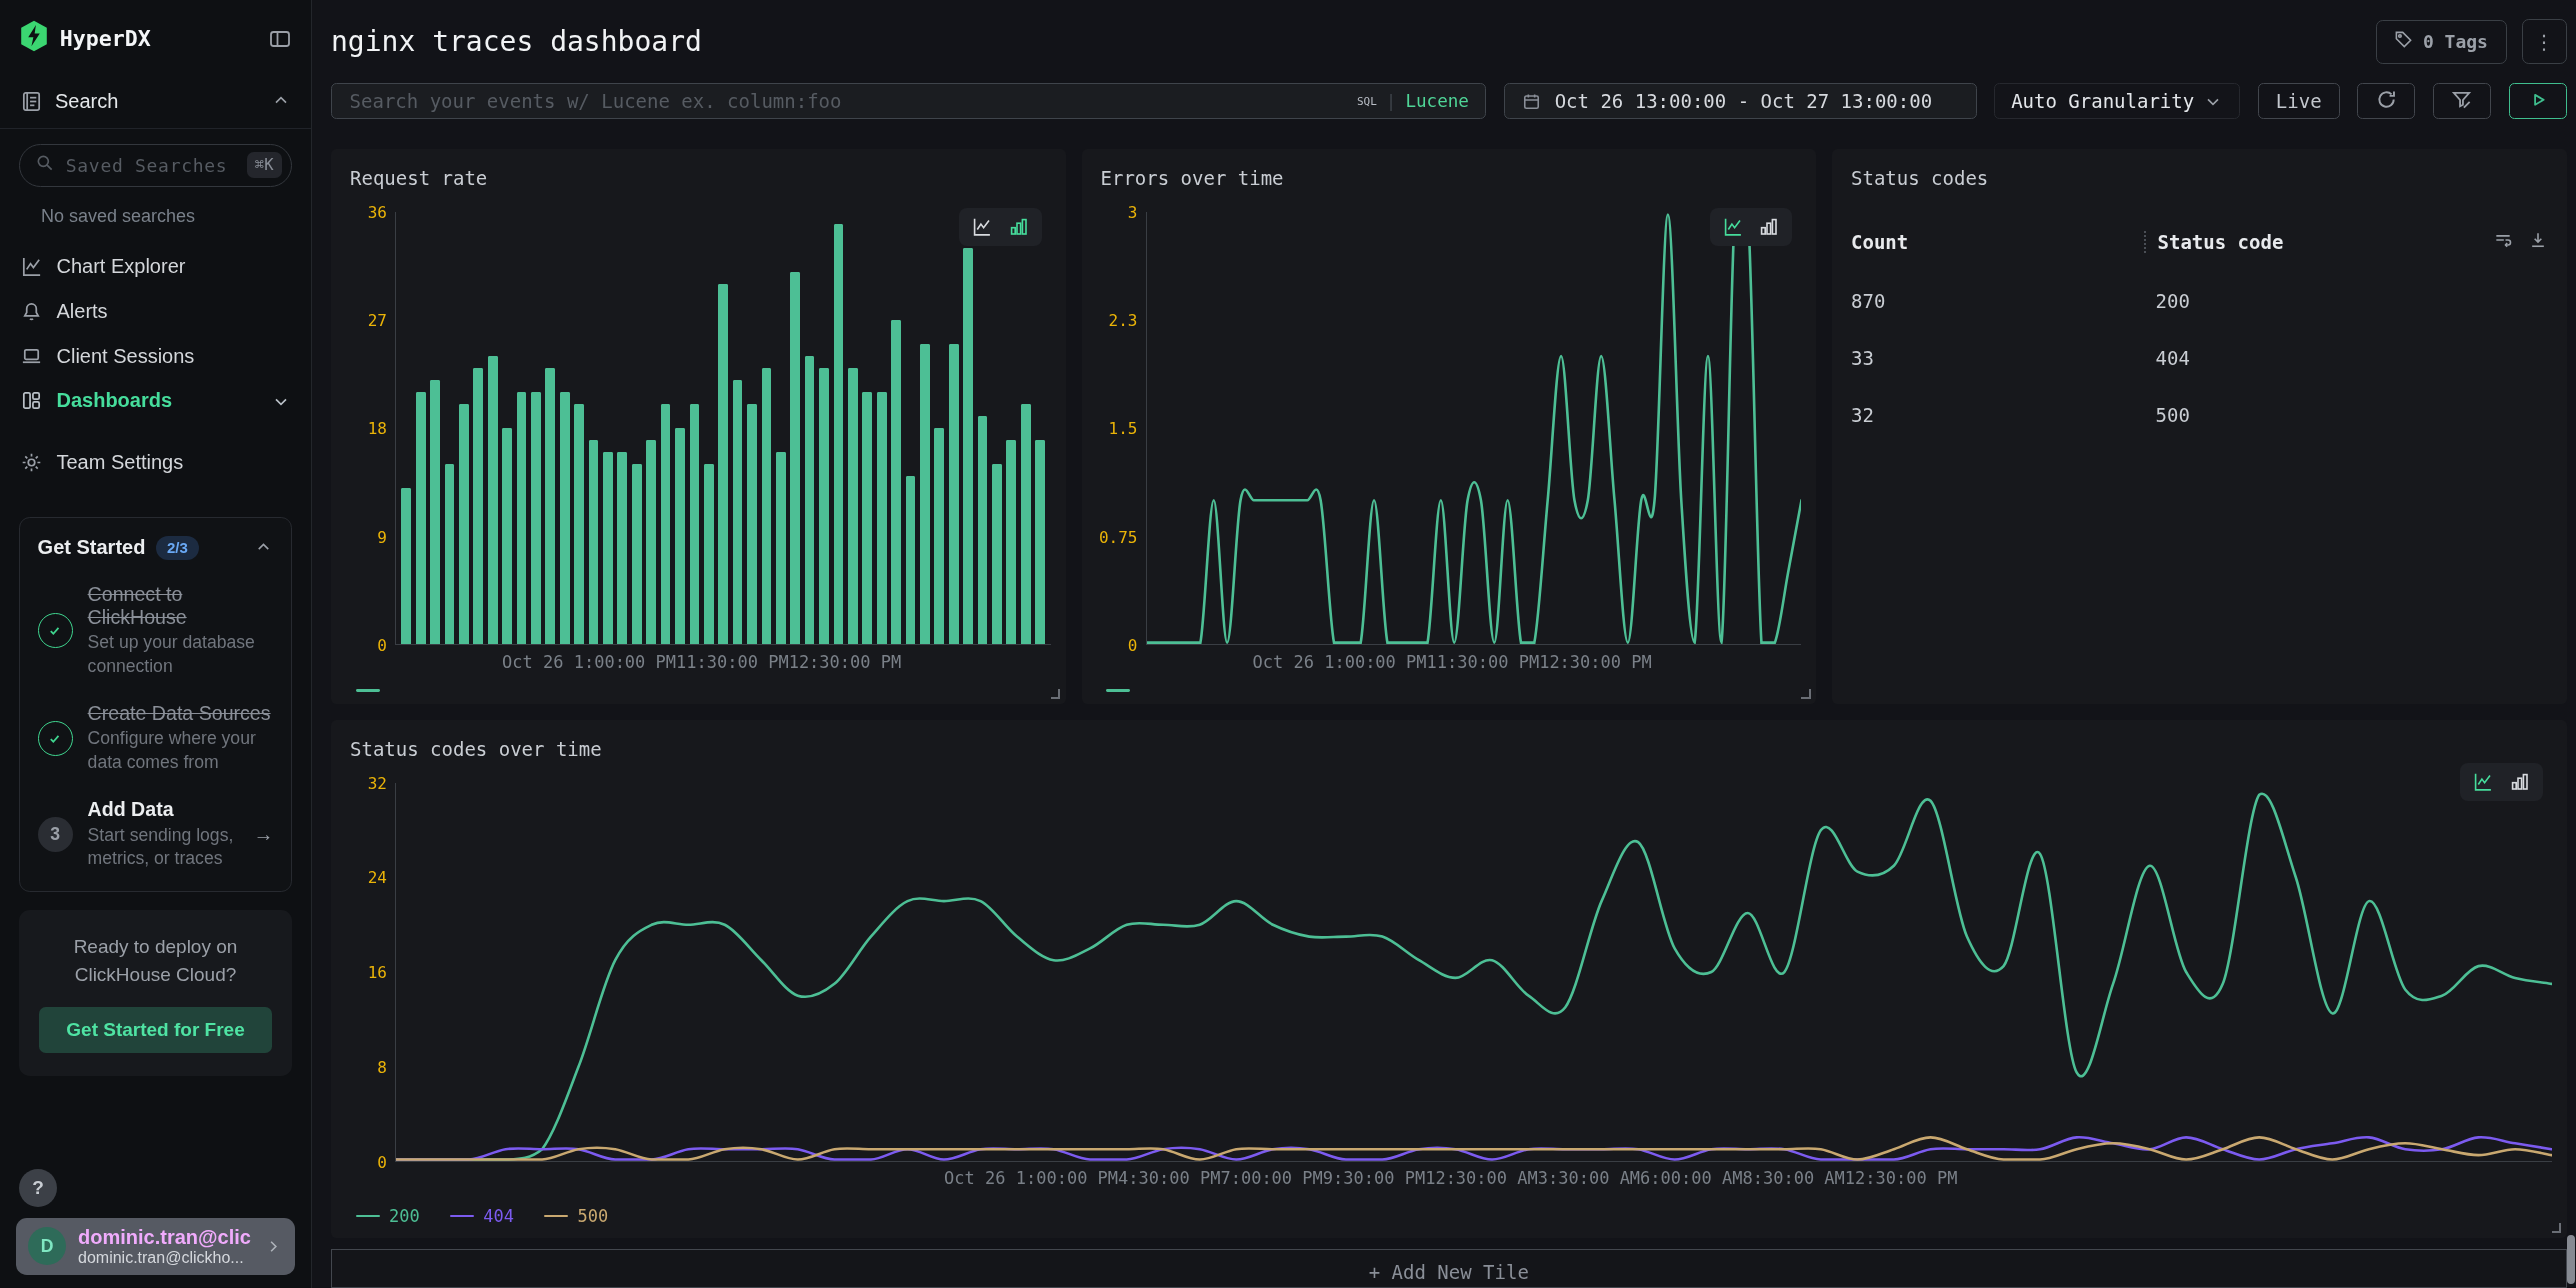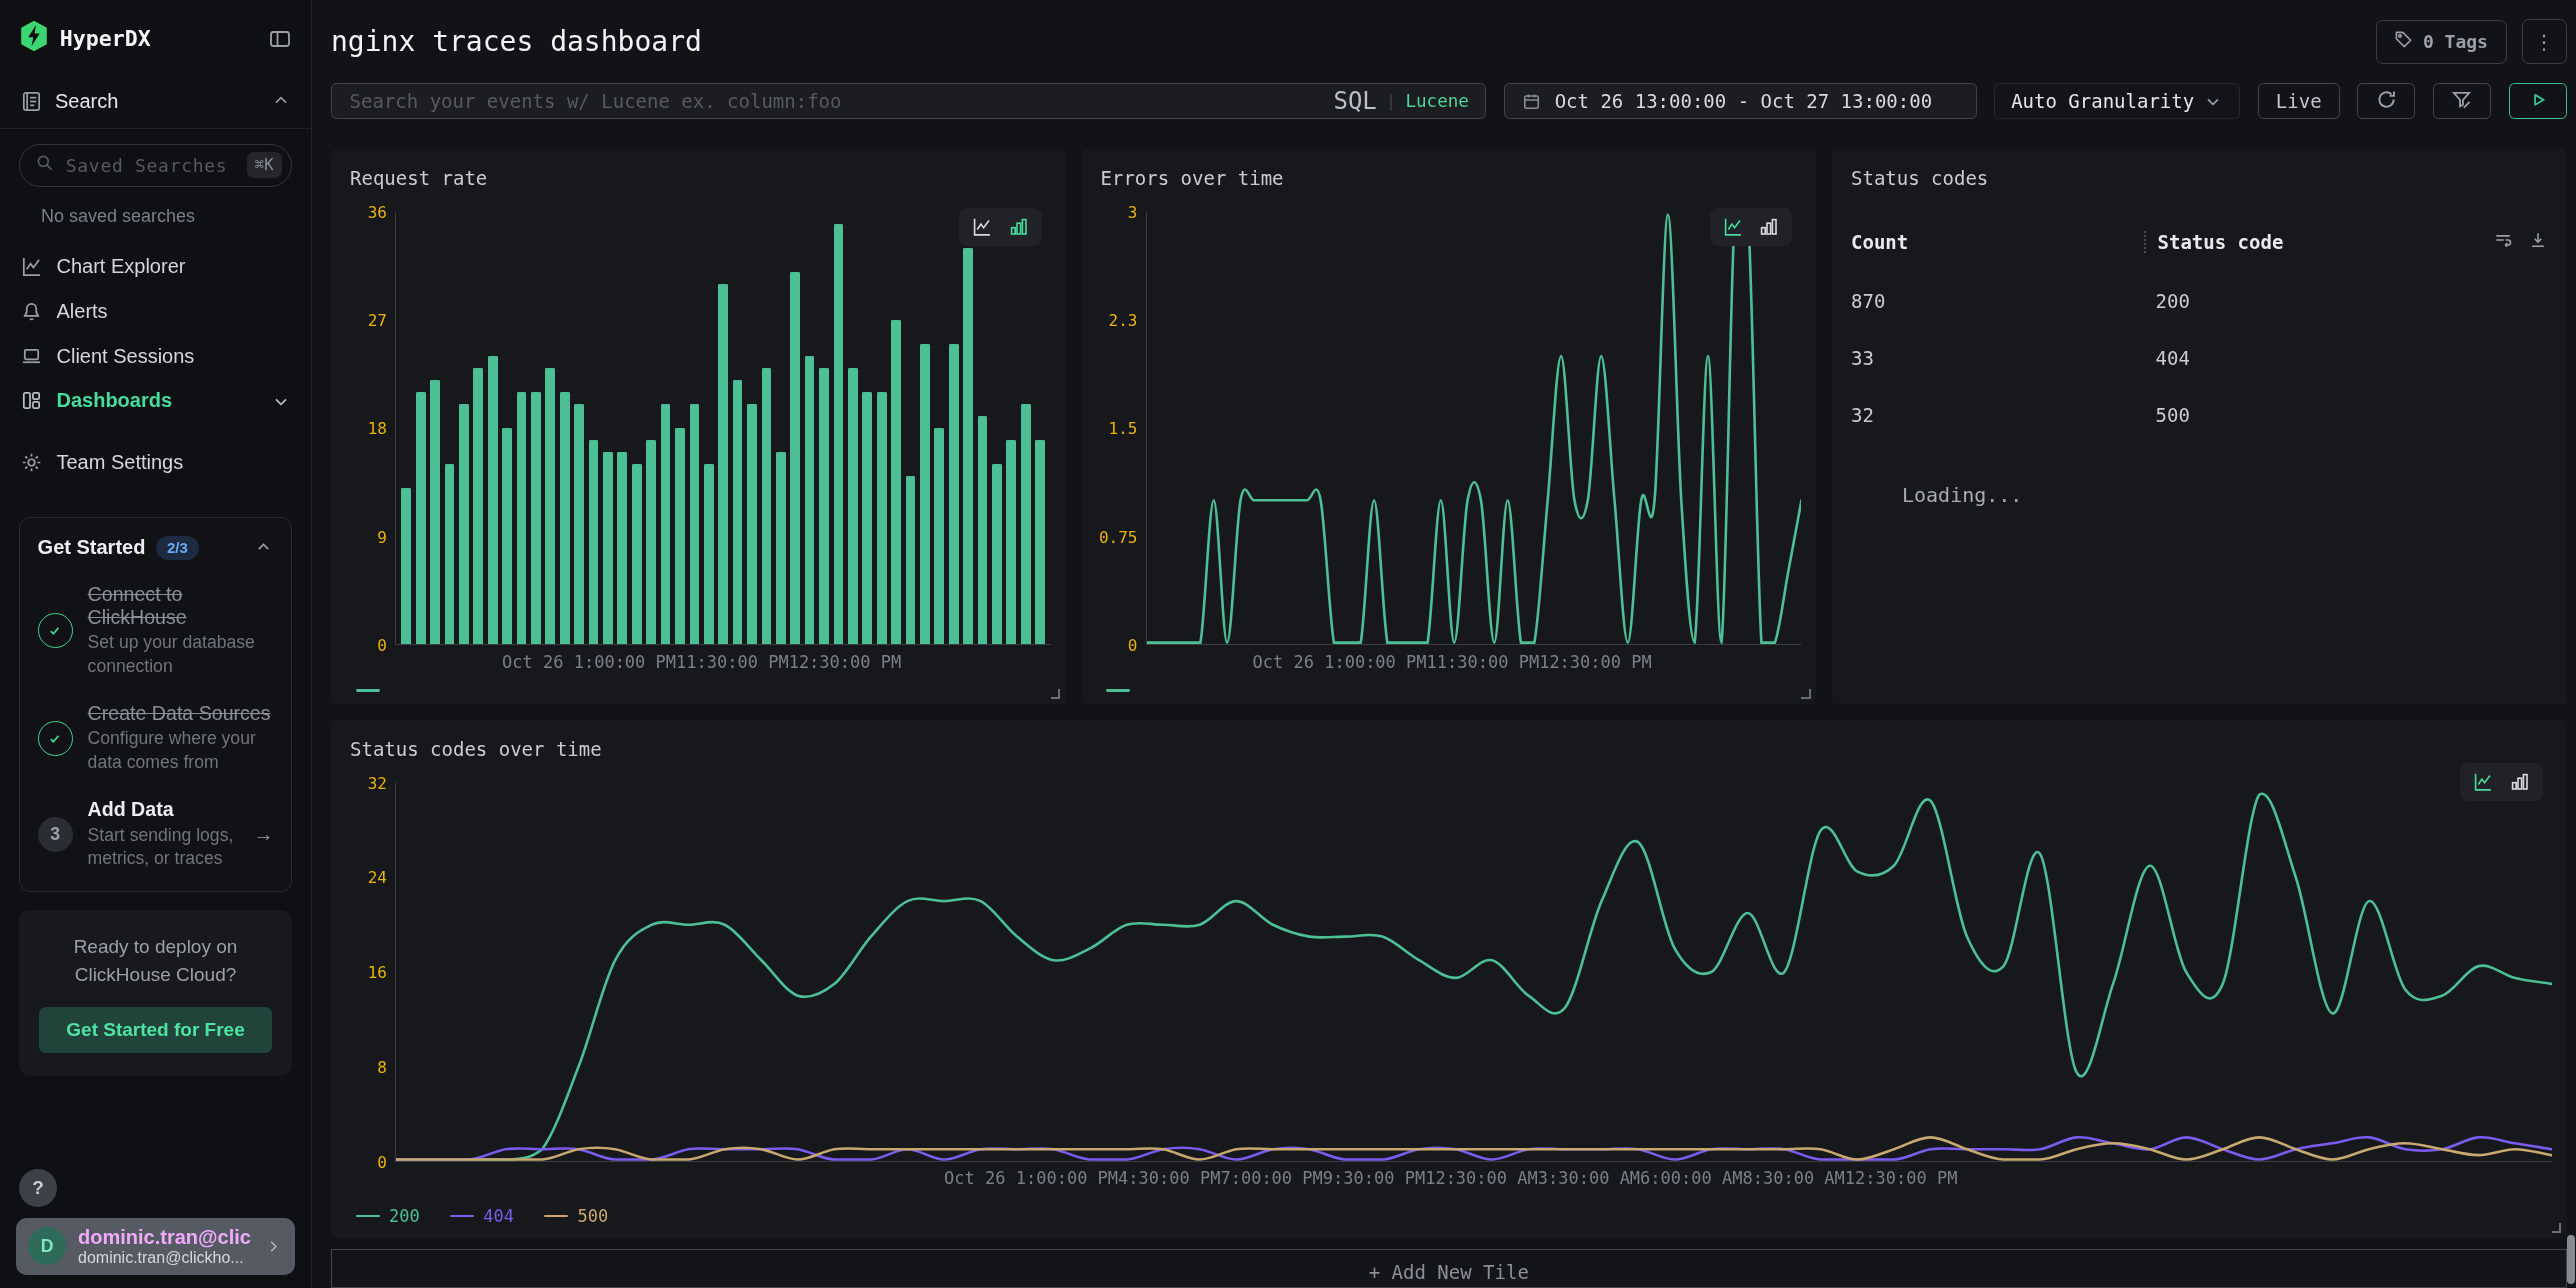--- a/index.html
+++ b/index.html
@@ -67,21 +67,21 @@
   .page-title { font-family:"DejaVu Sans Mono", monospace; font-size:28px; font-weight:500; color:#f1f3f5; flex:1; }
   .tags-btn { display:flex; align-items:center; gap:9.5px; border:1.4px solid #3a3f45; border-radius:6.8px;
     background:none; color:#9ba0a8; padding:9.5px 17.6px; font-family:"DejaVu Sans Mono", monospace; font-weight:bold; font-size:18px; cursor:pointer; }
   .dots-btn { margin-left:15px; width:45px; height:45px; border:1.4px solid #3a3f45; border-radius:6.8px; background:none;
     color:#9ba0a8; font-size:20px; cursor:pointer; display:flex; align-items:center; justify-content:center; }
 
   .filter-row { display:flex; align-items:stretch; gap:17.6px; margin-top:19px; height:57px; }
   .search-input { flex:1; background:#1b1d21; border:1.4px solid #3f444b; border-radius:5.4px; display:flex; align-items:center;
     padding:0 16px 0 17.6px; gap:12px; }
   .search-input .ph { flex:1; color:#565b62; font-family:"DejaVu Sans Mono", monospace; font-size:19px; }
-  .lang-sql { color:#b9bec6; font-family:"DejaVu Sans Mono", monospace; font-size:24px; cursor:pointer; }
+  .lang-sql { color:#b9bec6; font-family:"DejaVu Sans Mono", monospace; font-size:11px; cursor:pointer; }
   .lang-sep { color:#3f444b; font-size:17.6px; }
   .lang-lucene { color:#4fd597; font-family:"DejaVu Sans Mono", monospace; font-size:17.6px; cursor:pointer; }
   .date-input { width:473px; background:#1b1d21; border:1.4px solid #3f444b; border-radius:5.4px; display:flex; align-items:center;
     gap:13.5px; padding:0 17.6px; color:#d6d9de; font-family:"DejaVu Sans Mono", monospace; font-size:19px; cursor:pointer; }
   .date-input .cal { color:#8a8f98; display:flex; }
   .gran-select { width:246px; background:#131419; border:1.4px solid #26282e; border-radius:5.4px; display:flex; align-items:center;
     padding:0 16px; color:#e3e6ea; font-family:"DejaVu Sans Mono", monospace; font-size:19px; cursor:pointer; }
   .gran-select .t { flex:1; }
   .btn-live { width:82px; border:1.4px solid #42464d; border-radius:5.4px; background:none; color:#c3c7cd;
     font-family:"DejaVu Sans Mono", monospace; font-size:19px; cursor:pointer; }
@@ -529,21 +529,20 @@
           <span class="c2">200</span>
         </div>
         <div class="tbl-row">
           <span class="c1">33</span>
           <span class="c2">404</span>
         </div>
         <div class="tbl-row">
           <span class="c1">32</span>
           <span class="c2">500</span>
         </div>
-        <div class="loading">Loading...</div>
       </section>
 
       <section class="panel wide">
         <div class="panel-title">Status codes over time</div>
         <div class="chart-toggle">
           <span class="tg sel">
             <svg width="21.6" height="21.6" viewBox="0 0 24 24" fill="none" stroke="currentColor" stroke-width="1.8">
                 <path d="M4 3v18h17"></path>
                 <path d="M7 15l4-6 3 4 6-8"></path>
               </svg>

